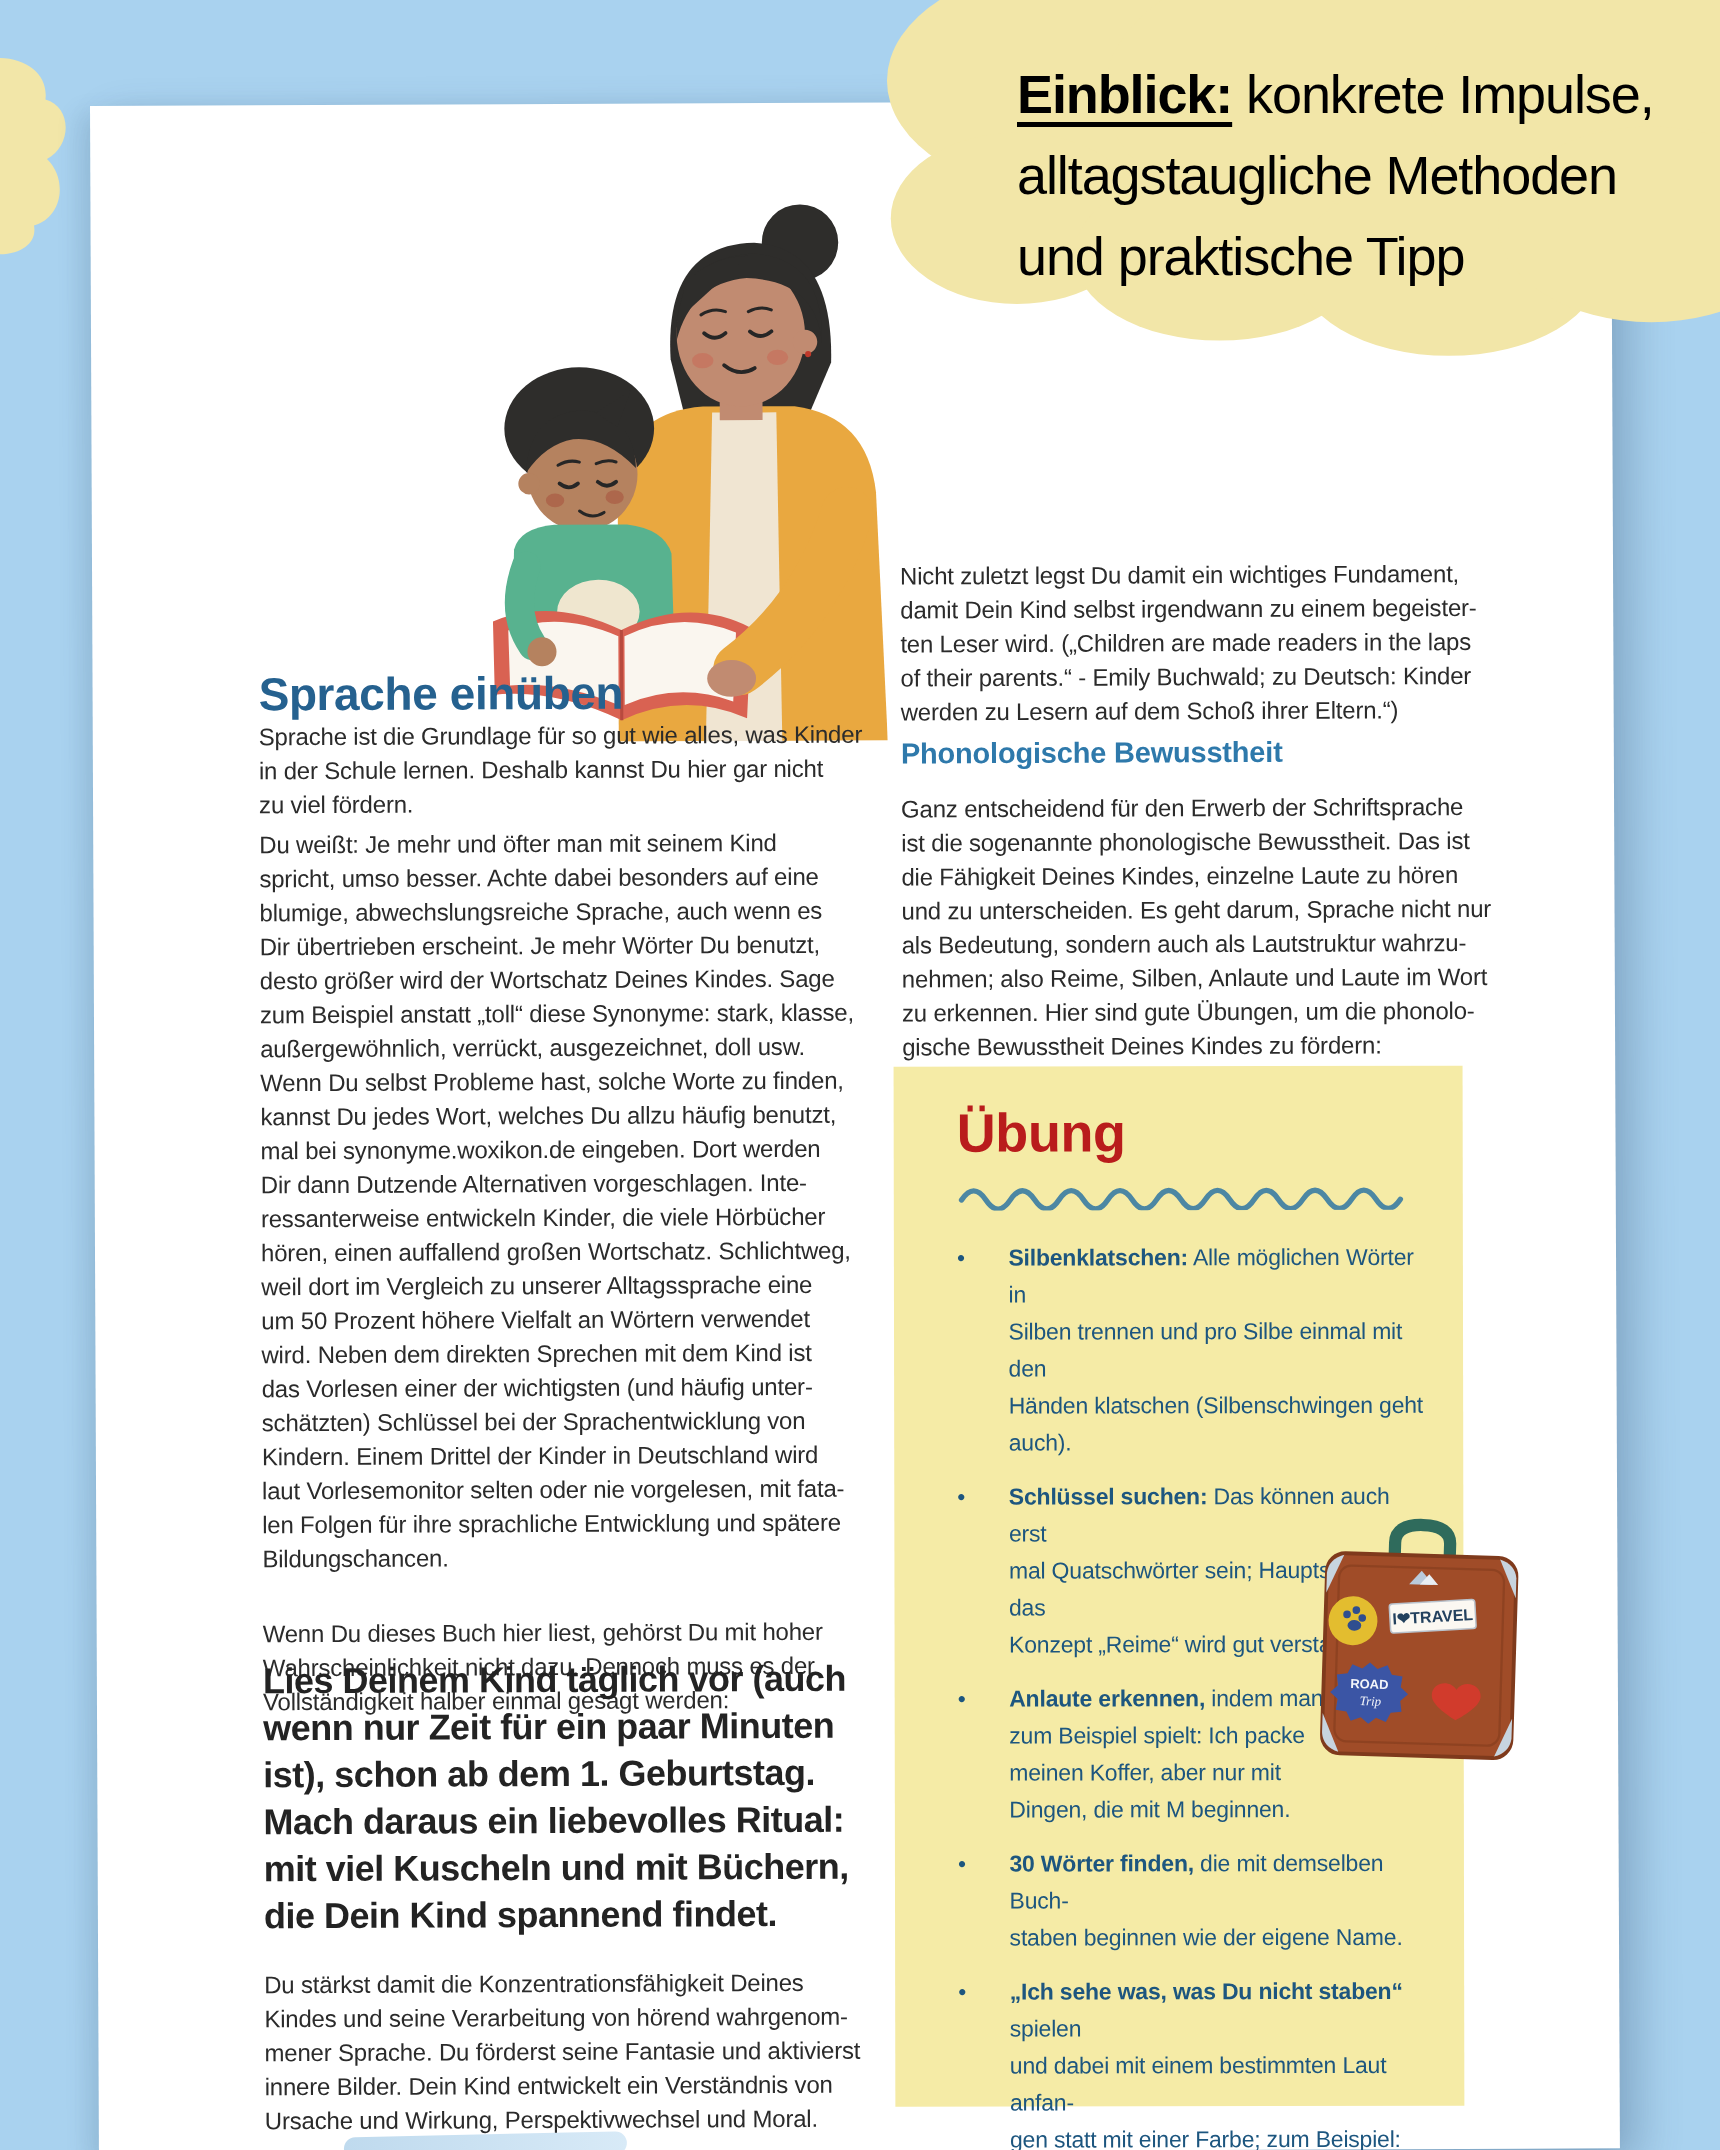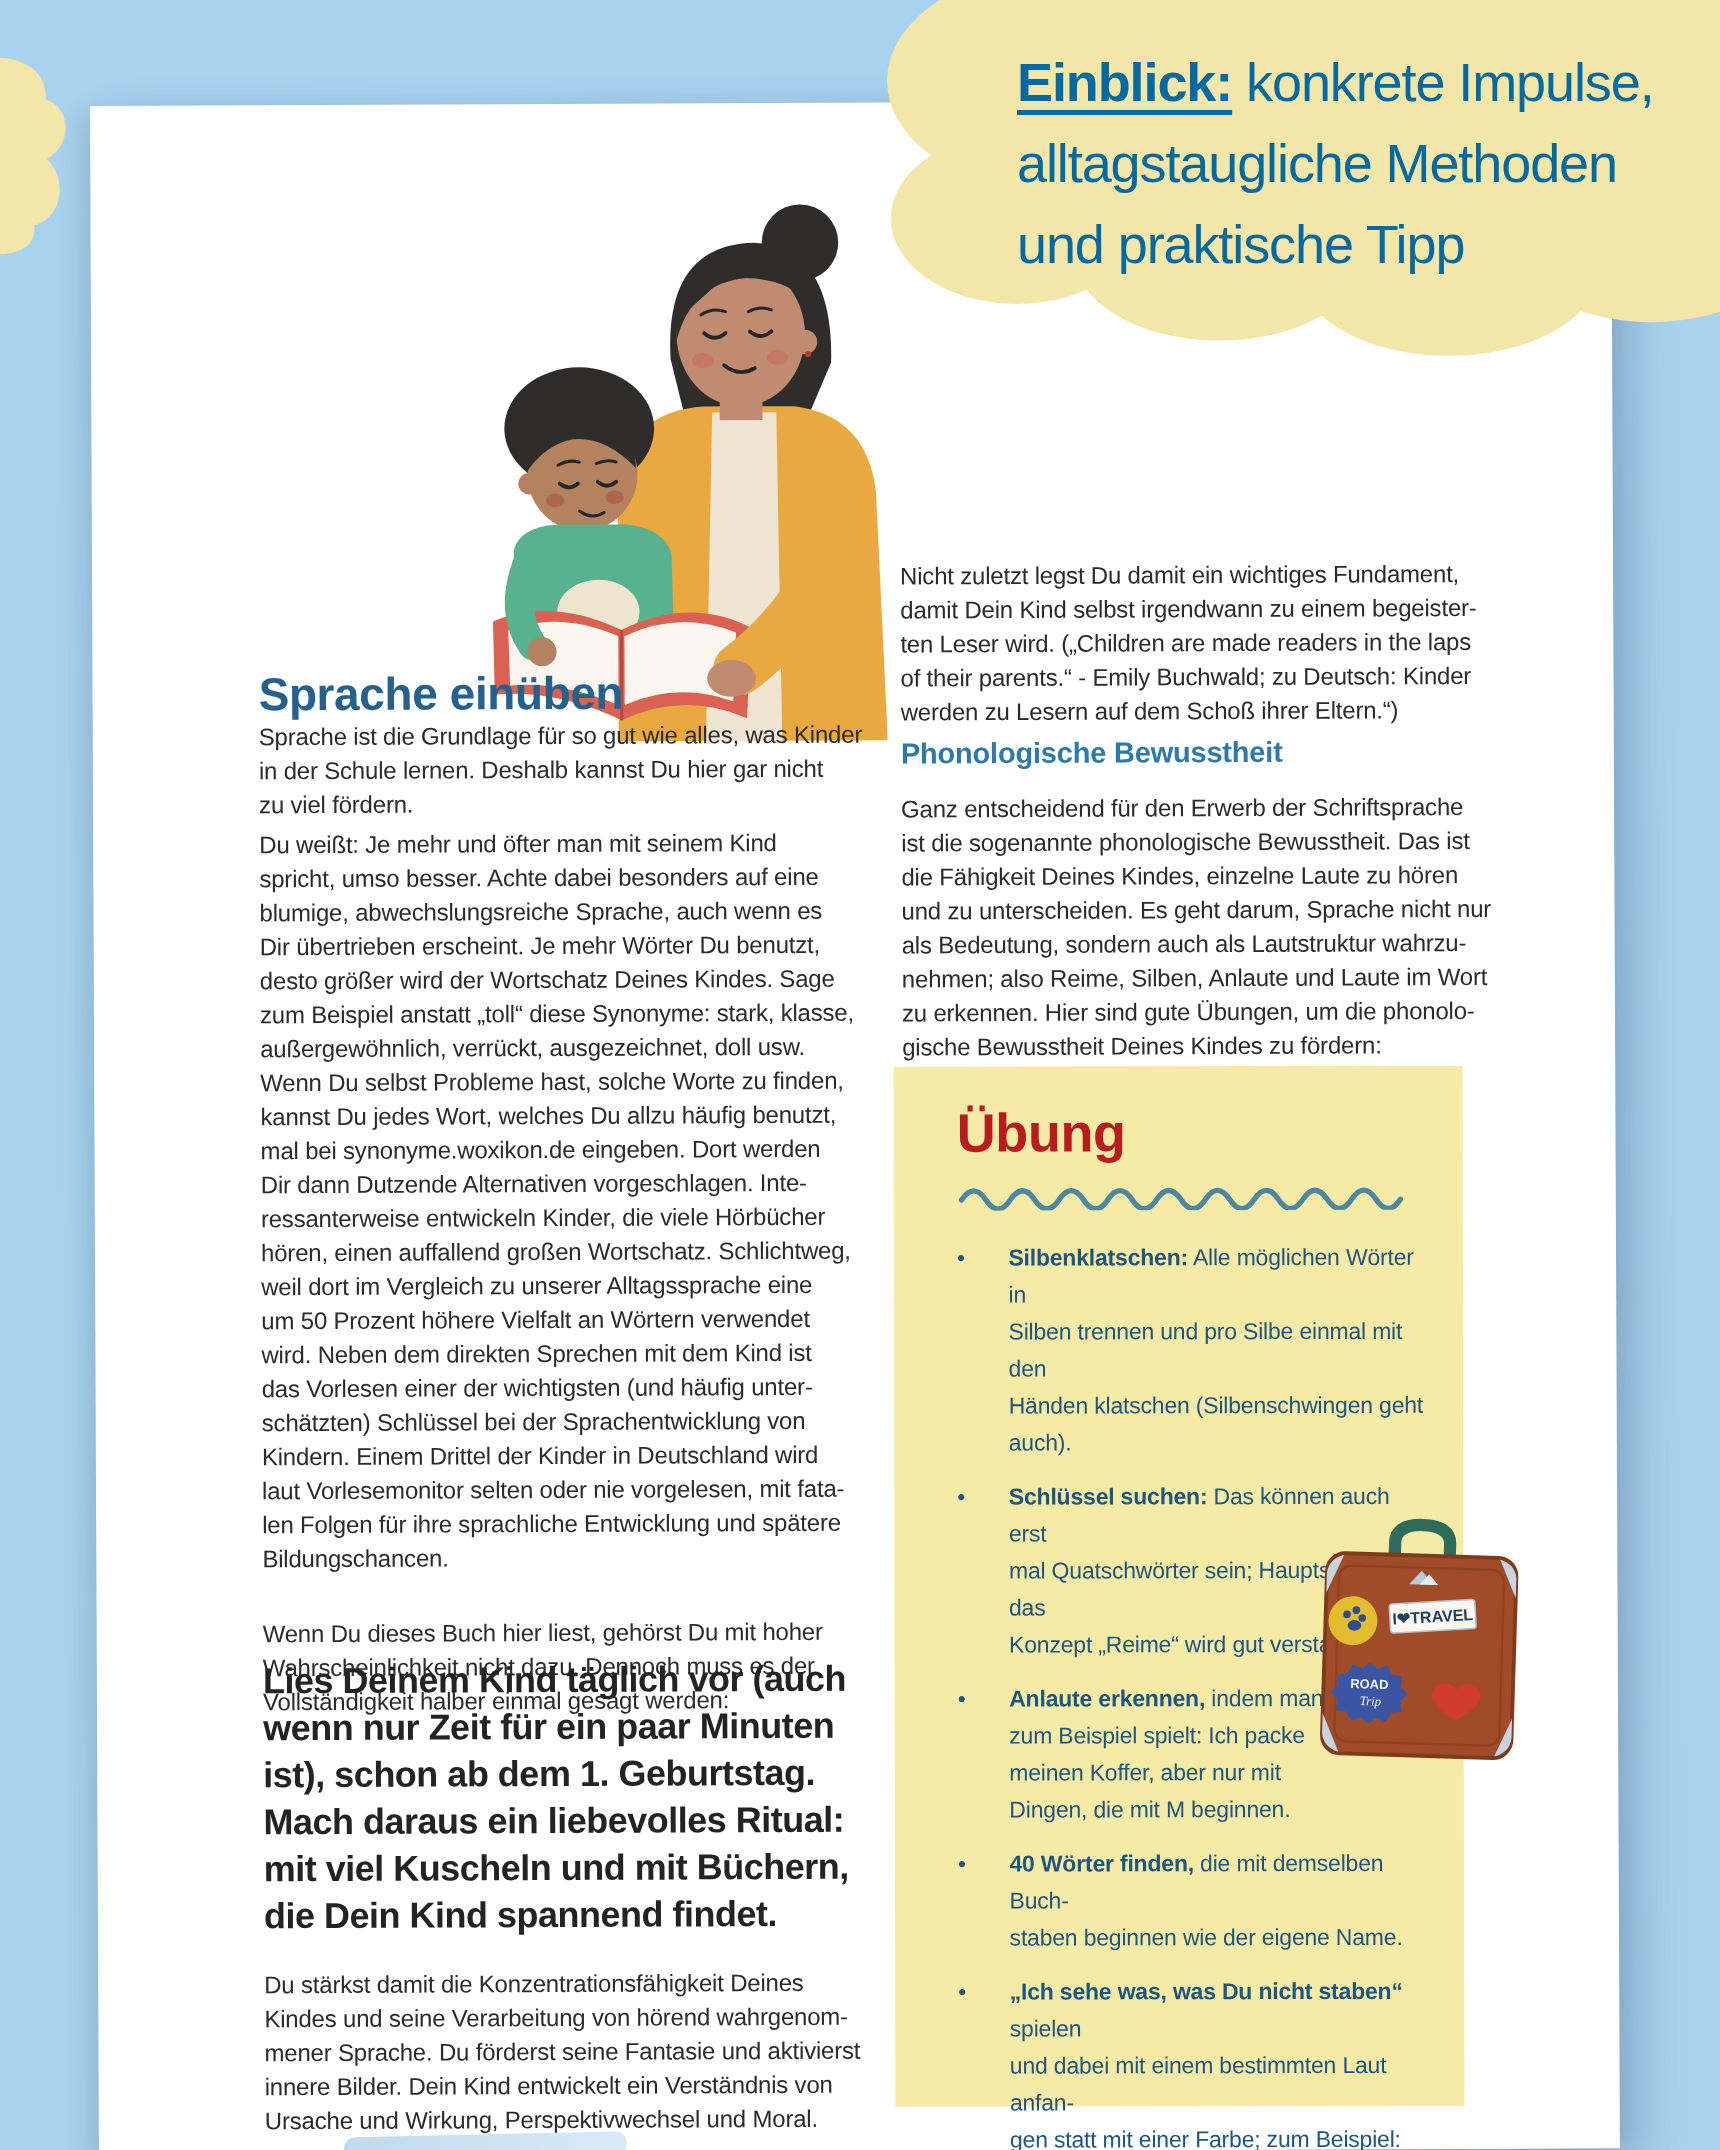--- a/index.html
+++ b/index.html
@@ -14,22 +14,22 @@
     box-shadow:20px 15.3px 42px rgba(52,84,115,.30), -10.7px 7.6px 23px rgba(52,84,115,.14);
     transform:rotate(-0.25deg);transform-origin:top left;
   }
   .txt{white-space:pre-line;color:#2b2b2b;letter-spacing:-0.2px;}
   .body-txt{font-size:24px;line-height:34px;font-weight:400;}
   .abs{position:absolute;}
 
   
   .cloud-svg{position:absolute;left:822px;top:-34px;width:898px;height:432px;}
   .cloud-heading{
-    position:absolute;left:1017px;top:42px;width:688px;
-    font-size:54px;line-height:81px;font-weight:500;color:#0369a1;
+    position:absolute;left:1017px;top:54px;width:688px;
+    font-size:54px;line-height:81px;font-weight:500;color:#000000;
     letter-spacing:-1.1px;white-space:pre-line;
   }
   .cloud-heading .lead{
     font-weight:700;
     text-decoration:underline;text-decoration-thickness:4.6px;text-underline-offset:9.2px;
   }
 
   
   .left-col{left:166px;width:635px;}
   .h1{
@@ -225,21 +225,21 @@
     </div>
     <div class="bullet">
       <span class="dot">•</span>
       <div class="btxt"><span class="blead">Anlaute erkennen,</span><span> indem man
 zum Beispiel spielt: Ich packe
 meinen Koffer, aber nur mit
 Dingen, die mit M beginnen.</span></div>
     </div>
     <div class="bullet">
       <span class="dot">•</span>
-      <div class="btxt"><span class="blead">40 Wörter finden,</span><span> die mit demselben Buch-
+      <div class="btxt"><span class="blead">30 Wörter finden,</span><span> die mit demselben Buch-
 staben beginnen wie der eigene Name.</span></div>
     </div>
     <div class="bullet">
       <span class="dot">•</span>
       <div class="btxt"><span class="blead">„Ich sehe was, was Du nicht staben“</span><span> spielen
 und dabei mit einem bestimmten Laut anfan-
 gen statt mit einer Farbe; zum Beispiel:
 „Ich sehe was, was Du nicht siehst – und das
 fängt an mit B.“</span></div>
     </div>

